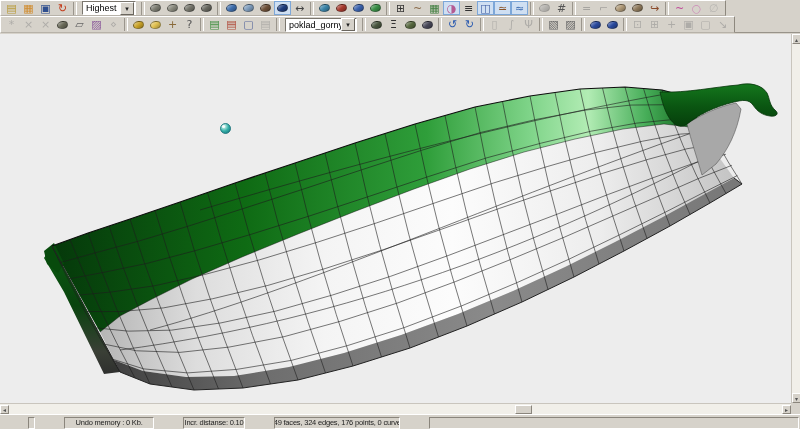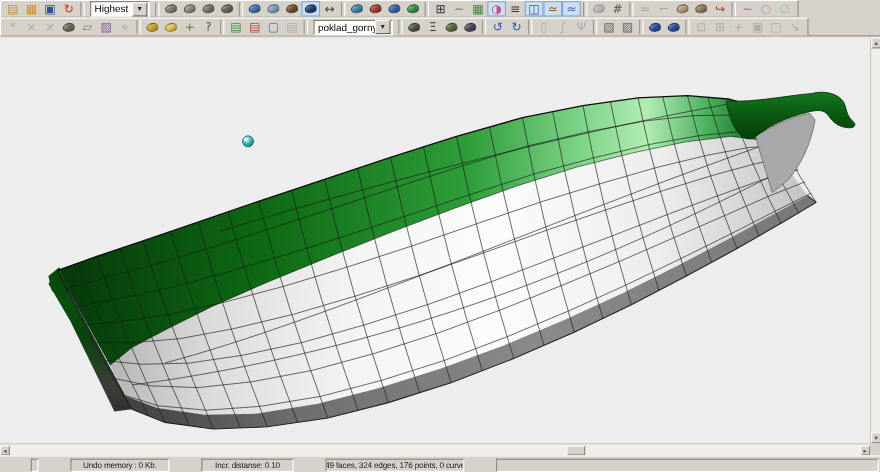--- a/index.html
+++ b/index.html
@@ -52,21 +52,21 @@
           border:1px solid;border-color:#ffffff #8a857c #8a857c #ffffff;box-sizing:border-box;}
   #scroll-corner{position:absolute;left:791px;top:403px;width:9px;height:11px;background:#d6d2ca;}
 
   
   #statusbar{position:absolute;left:0;top:414px;width:800px;height:15px;background:#d6d2ca;
              border-top:1px solid #ffffff;box-sizing:border-box;
              display:flex;gap:2px;align-items:center;padding:1px 1px 0 1px;}
   .seg{border:1px solid;border-color:#8a857c #ffffff #ffffff #8a857c;background:#d6d2ca;
        font-size:7.5px;letter-spacing:-0.2px;color:#222;height:12px;box-sizing:border-box;
        display:flex;align-items:center;justify-content:center;white-space:nowrap;overflow:hidden;margin-left:27px;}
-  .seg0{width:7px;} .seg1{width:90px;} .seg2{width:84px;} .seg3{width:126px;} .seg4{flex:1;}
+  .seg0{width:7px;} .seg1{width:90px;} .seg2{width:62px;} .seg3{width:126px;} .seg4{flex:1;}
 </style>
 </head>
 <body>
 
 <div id="app">
 
   <div id="toolbar">
       <div class="tb-row">
         <div class="tb-btn">
           <span class="glyph" style="color: rgb(184, 154, 58);">▤</span>

